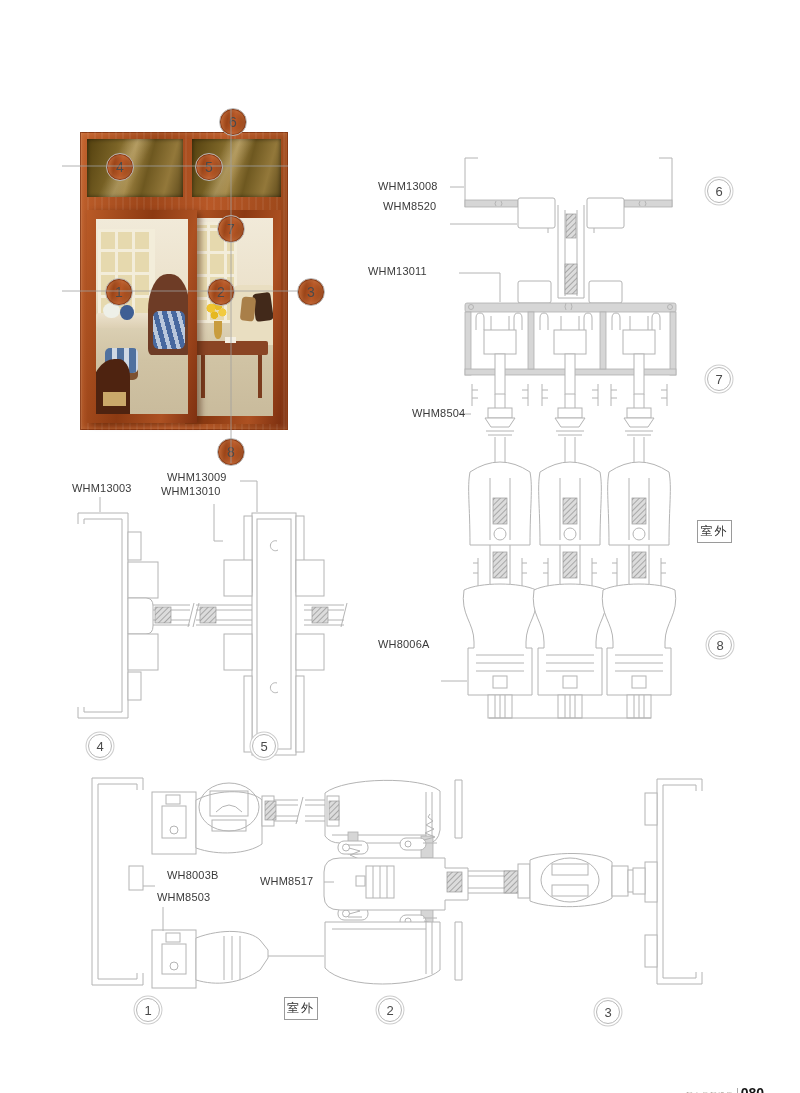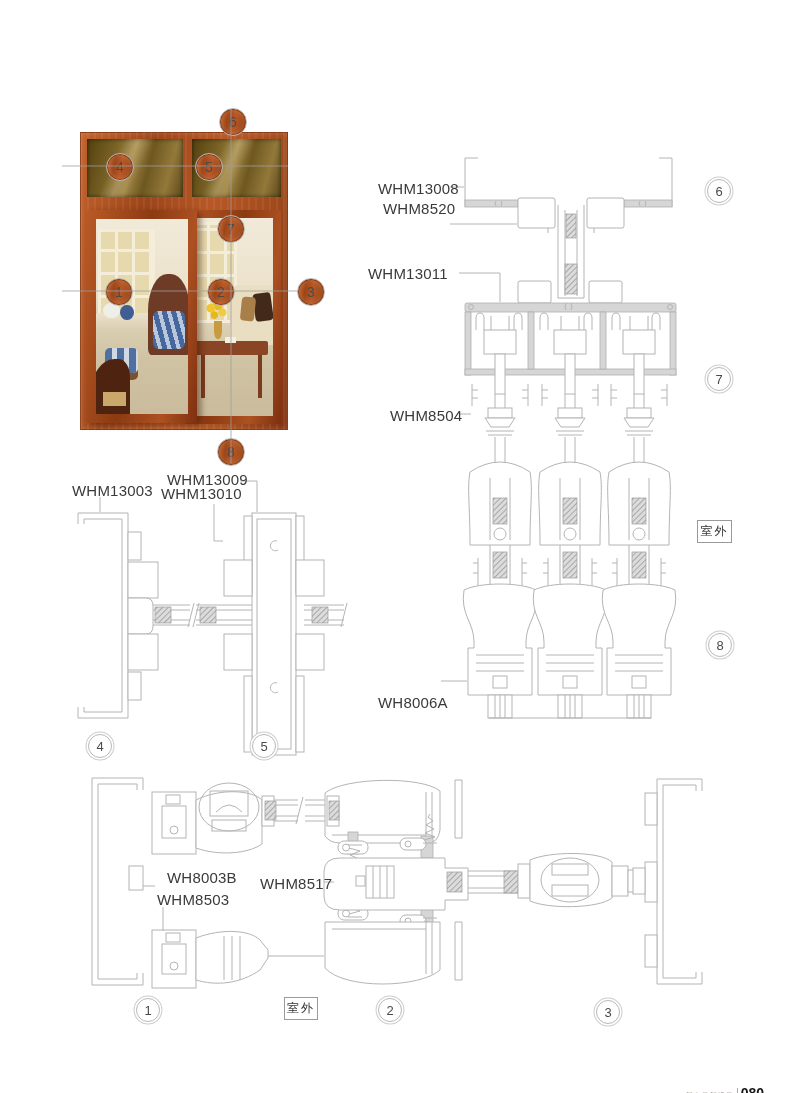--- a/index.html
+++ b/index.html
@@ -7,21 +7,21 @@
         font-family:"Liberation Sans",sans-serif;overflow:hidden;}
   svg{position:absolute;left:0;top:0;}
   .drawings{z-index:1;}
   .overlay{z-index:4;pointer-events:none;}
   
   .s{fill:none;stroke:#b4b4b4;stroke-width:1;}
   .sf{fill:#ffffff;stroke:#b4b4b4;stroke-width:1;}
   .g{fill:#d6d6d6;stroke:#b0b0b0;stroke-width:.8;}
   .h{fill:url(#hatch);stroke:#9a9a9a;stroke-width:.7;}
   
-  .lbl{position:absolute;z-index:5;font-size:15px;color:#3a3a3a;white-space:nowrap;letter-spacing:.2px;}
+  .lbl{position:absolute;z-index:5;font-size:11px;color:#3a3a3a;white-space:nowrap;letter-spacing:.2px;}
   
   .callout{position:absolute;z-index:6;display:flex;align-items:center;justify-content:center;
            background:#fff;border:1px solid #b8b8b8;border-radius:50%;color:#4a4a4a;
            box-shadow:0 0 0 1.5px #ffffff,0 0 0 2.5px #cccccc;}
   .callout.photo{width:26px;height:26px;font-size:14px;}
   .callout.diag{width:22px;height:22px;font-size:13px;}
   
   .outdoor{position:absolute;z-index:5;border:1px solid #9a9a9a;background:#fff;color:#333;
            font-family:"DejaVu Serif",serif;font-size:12px;display:flex;align-items:center;
            justify-content:center;letter-spacing:2px;}
@@ -295,22 +295,22 @@
   <div class="callout diag" style="left:708px;top:633px">8</div>
   <div class="callout diag" style="left:88px;top:734px">4</div>
   <div class="callout diag" style="left:252px;top:734px">5</div>
   <div class="callout diag" style="left:136px;top:998px">1</div>
   <div class="callout diag" style="left:378px;top:998px">2</div>
   <div class="callout diag" style="left:596px;top:1000px">3</div>
 
   <div class="lbl" style="left:378px;top:180px">WHM13008</div>
   <div class="lbl" style="left:383px;top:200px">WHM8520</div>
   <div class="lbl" style="left:368px;top:265px">WHM13011</div>
-  <div class="lbl" style="left:390px;top:407px">WHM8504</div>
-  <div class="lbl" style="left:378px;top:694px">WH8006A</div>
+  <div class="lbl" style="left:412px;top:407px">WHM8504</div>
+  <div class="lbl" style="left:378px;top:638px">WH8006A</div>
   <div class="lbl" style="left:72px;top:482px">WHM13003</div>
   <div class="lbl" style="left:167px;top:471px">WHM13009</div>
   <div class="lbl" style="left:161px;top:485px">WHM13010</div>
   <div class="lbl" style="left:167px;top:869px">WH8003B</div>
   <div class="lbl" style="left:157px;top:891px">WHM8503</div>
   <div class="lbl" style="left:260px;top:875px">WHM8517</div>
 
   <div class="outdoor" style="left:697px;top:520px;width:33px;height:21px;">室外</div>
   <div class="outdoor" style="left:284px;top:997px;width:32px;height:21px;">室外</div>
 

